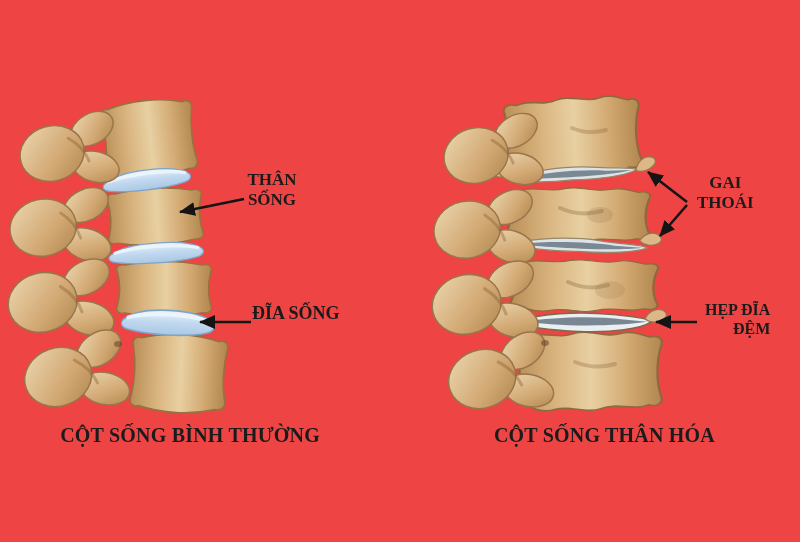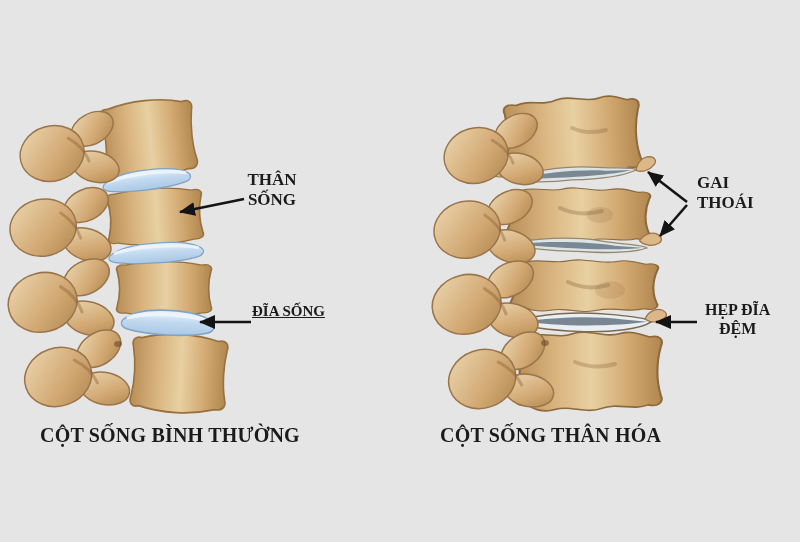--- a/index.html
+++ b/index.html
@@ -1,42 +1,42 @@
 <!DOCTYPE html>
 <html><head>
 <meta charset="utf-8">
 <style>
   html,body{margin:0;padding:0;background:#ffffff;}
   #canvas{
     position:relative;
     width:800px;height:542px;
-    background:#e5e5e5;
+    background:#ef4444;
     overflow:hidden;
     font-family:"Liberation Serif","DejaVu Serif",serif;
   }
   #art{position:absolute;left:0;top:0;}
   .lbl{
     position:absolute;
     color:#1b1b1b;
     font-weight:700;
     line-height:1.16;
     white-space:nowrap;
   }
   .lbl .ln{display:block;}
   #lbl-than-song{left:236px;top:170px;width:72px;text-align:center;font-size:17px;}
-  #lbl-dia-song{left:252px;top:303px;font-size:15px;text-decoration:underline;}
-  #lbl-gai-xuong{left:697px;top:173px;font-size:17px;text-align:left;}
-  #lbl-hep-dia-dem{left:705px;top:301px;font-size:16px;text-align:center;}
+  #lbl-dia-song{left:252px;top:303px;font-size:18px;}
+  #lbl-gai-xuong{left:697px;top:173px;font-size:17px;text-align:center;}
+  #lbl-hep-dia-dem{left:705px;top:301px;font-size:16px;text-align:right;}
   .caption{
     position:absolute;
     top:424px;
     color:#1b1b1b;
     font-weight:700;
     font-size:20px;
-    text-align:left;
+    text-align:right;
     letter-spacing:0.2px;
     white-space:nowrap;
   }
   #caption-left{left:40px;width:280px;}
   #caption-right{left:440px;width:275px;}
 </style>
 </head>
 <body>
 
 <div id="canvas">

